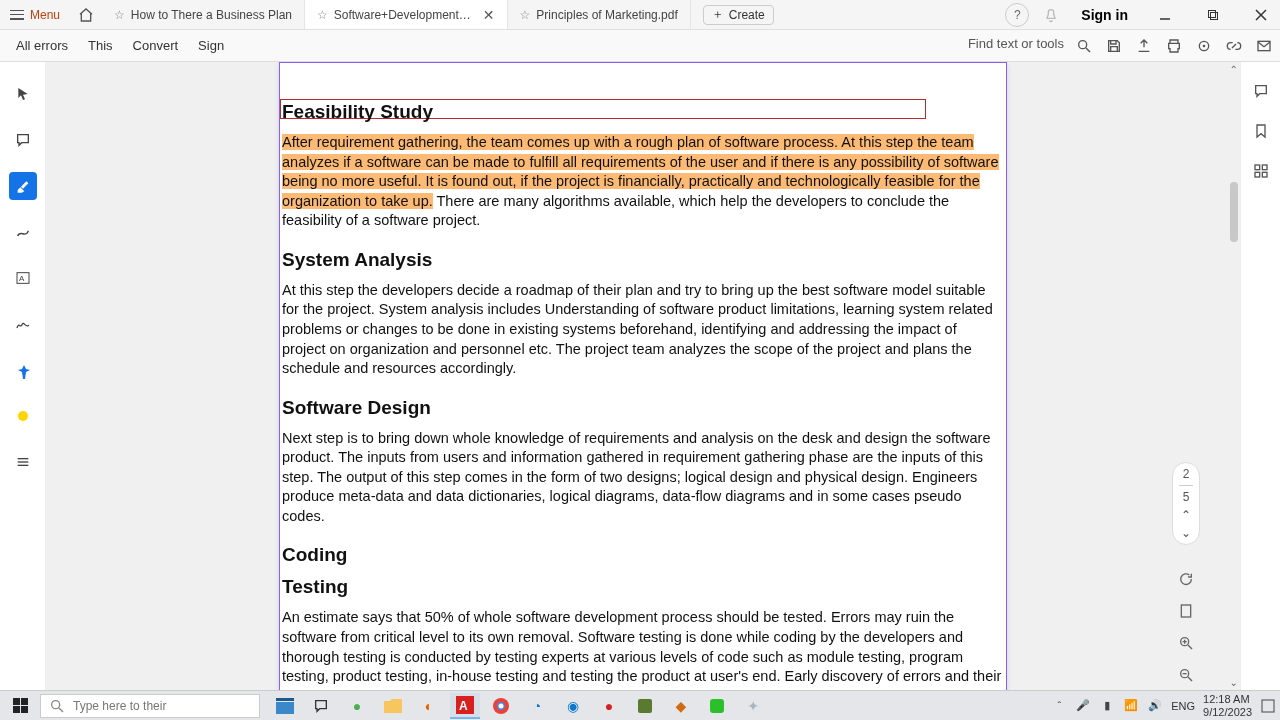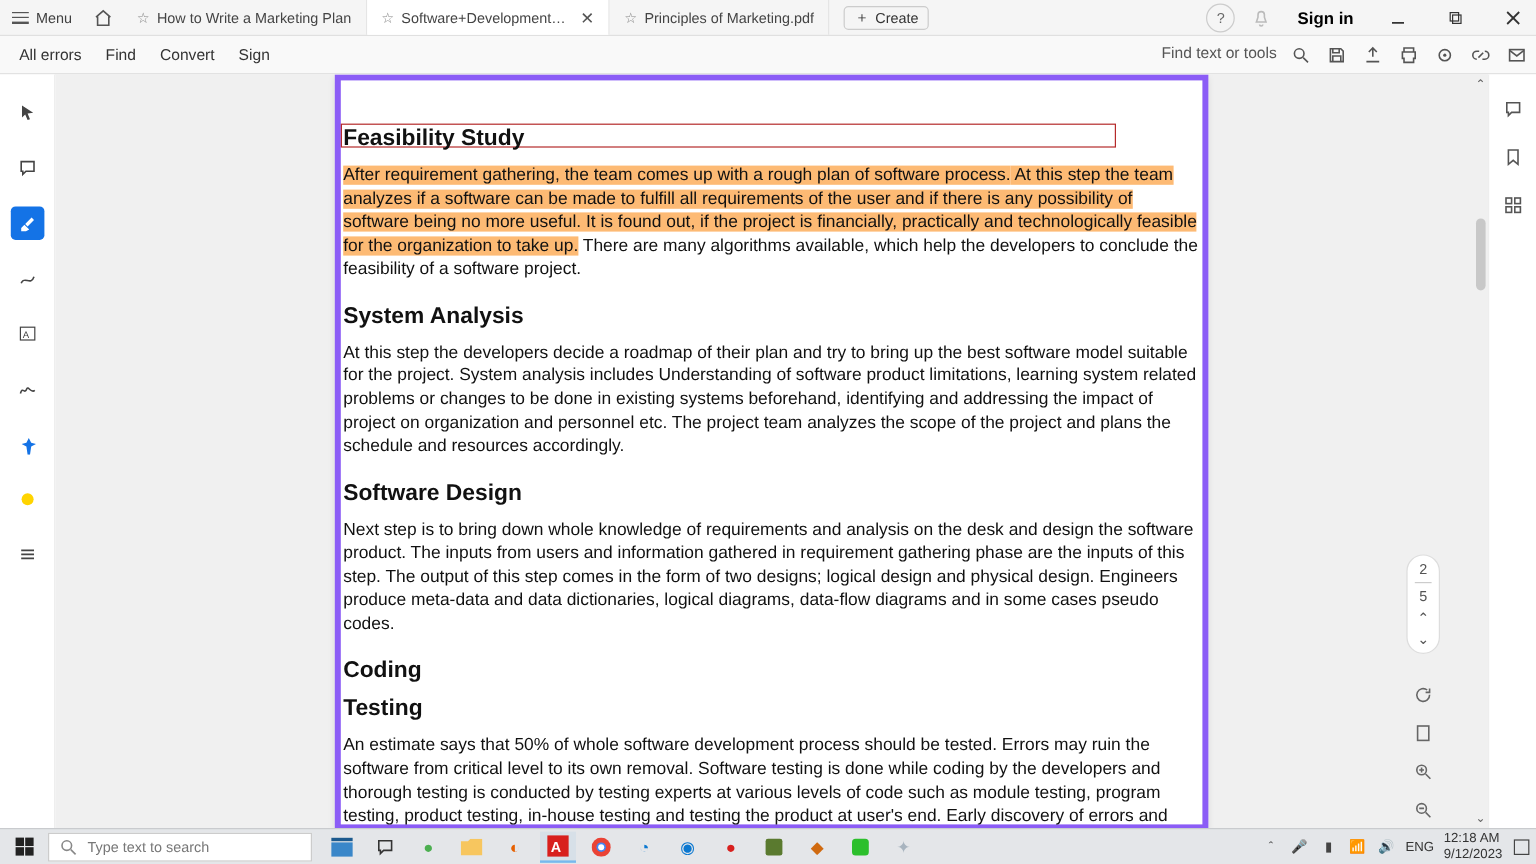--- a/index.html
+++ b/index.html
@@ -3,21 +3,21 @@
 <meta charset="utf-8">
 <style>
   * { box-sizing: border-box; margin: 0; padding: 0; }
   html, body { height: 100%; font-family: "Segoe UI", Arial, sans-serif; background: #fff; overflow: hidden; }
 
   
   .titlebar { height: 30px; background: #f5f5f5; display: flex; align-items: center; border-bottom: 1px solid #e0e0e0; }
   .menu-btn { display: flex; align-items: center; gap: 6px; padding: 0 10px; height: 100%; cursor: pointer; }
   .hamburger { width: 14px; height: 10px; display: flex; flex-direction: column; justify-content: space-between; }
   .hamburger span { height: 1.5px; background: #555; }
-  .menu-text { font-size: 12px; color: #404040; }
+  .menu-text { font-size: 12px; color: #c2410c; }
   .home-btn { width: 32px; height: 100%; display: flex; align-items: center; justify-content: center; cursor: pointer; }
 
   .tab { display: flex; align-items: center; gap: 6px; height: 100%; padding: 0 12px; font-size: 12px; color: #444; border-right: 1px solid #e5e5e5; position: relative; cursor: pointer; }
   .tab .star { color: #888; font-size: 12px; }
   .tab.active { background: #fff; }
   .tab .tab-close { font-size: 14px; color: #555; margin-left: 6px; }
   .create-btn { display: flex; align-items: center; gap: 5px; border: 1px solid #ccc; border-radius: 4px; height: 20px; padding: 0 8px; font-size: 12px; color: #333; margin-left: 12px; cursor: pointer; }
 
   .titlebar-right { margin-left: auto; display: flex; align-items: center; height: 100%; gap: 10px; }
   .win-ctrl { width: 38px; height: 100%; display: flex; align-items: center; justify-content: center; color: #444; cursor: pointer; }
@@ -37,21 +37,21 @@
   .lr-item.active { background: #1473e6; color: #fff; }
   .lr-dot-blue { width: 10px; height: 10px; background: #1473e6; border-radius: 50%; }
   .lr-dot-yellow { width: 10px; height: 10px; background: #ffd400; border-radius: 50%; }
 
   .right-rail { width: 40px; background: #fff; border-left: 1px solid #eee; display: flex; flex-direction: column; align-items: center; padding-top: 18px; gap: 18px; }
   .rr-item { width: 22px; height: 22px; display: flex; align-items: center; justify-content: center; color: #555; cursor: pointer; }
   .rr-spacer { flex: 1; }
 
   .page-canvas { flex: 1; background: #f0f0f0; position: relative; display: flex; justify-content: center; overflow: hidden; }
   .page-wrap { width: 730px; margin-top: 0; display: flex; justify-content: center; }
-  .page { width: 728px; background: #fff; border: 5px solid #8b5cf6; box-shadow: 0 2px 6px rgba(0,0,0,0.1); position: relative; padding-bottom: 40px; }
+  .page { width: 728px; background: #fff; border: 1px solid #8b5cf6; box-shadow: 0 2px 6px rgba(0,0,0,0.1); position: relative; padding-bottom: 40px; }
 
   
   .canvas-scroll-up, .canvas-scroll-down { position: absolute; right: 2px; font-size: 10px; color: #666; cursor: pointer; }
   .canvas-scroll-up { top: 2px; }
   .canvas-scroll-down { bottom: 2px; }
   .canvas-scrollbar { position: absolute; right: 2px; top: 120px; width: 8px; height: 60px; background: #c8c8c8; border-radius: 4px; }
 
   .page .content { position: absolute; left:0; right:0; top:38px; padding: 0 2px 0 2px; }
   .sec-title { font-family: Arial, sans-serif; font-weight: 700; font-size: 19px; color: #111; margin-bottom: 10px; }
   .sec-body { font-family: Arial, sans-serif; font-size: 14.5px; color: #111; line-height: 1.35; margin-bottom: 18px; }
@@ -95,21 +95,21 @@
     <span class="menu-text">Menu</span>
   </div>
   <div class="home-btn">
     <svg class="svgicon" viewBox="0 0 24 24">
         <path fill="none" stroke="#555" stroke-width="2" d="M3 11 L12 3 L21 11 M5 10 V21 H19 V10"></path>
       </svg>
   </div>
 
   <div class="tab">
     <span class="star">☆</span>
-    <span>How to Write a Marketing Plan</span>
+    <span>How to There a Business Plan</span>
   </div>
   <div class="tab active">
     <span class="star">☆</span>
     <span>Software+Development…</span>
     <span class="tab-close">✕</span>
   </div>
   <div class="tab">
     <span class="star">☆</span>
     <span>Principles of Marketing.pdf</span>
   </div>
@@ -142,21 +142,21 @@
       <svg width="12" height="12" viewBox="0 0 12 12">
           <line x1="1" y1="1" x2="11" y2="11" stroke="#333" stroke-width="1.5"></line>
           <line x1="11" y1="1" x2="1" y2="11" stroke="#333" stroke-width="1.5"></line>
         </svg>
     </div>
   </div>
 </div>
 
 <div class="menubar">
   <div class="mitem">All errors</div>
-  <div class="mitem">Find</div>
+  <div class="mitem">This</div>
   <div class="mitem">Convert</div>
   <div class="mitem">Sign</div>
 
   <div class="menubar-right">
     <span class="find-text">Find text or tools</span>
     <div class="mb-icon">
       <svg class="svgicon" viewBox="0 0 24 24">
           <circle cx="10" cy="10" r="6" fill="none" stroke="#555" stroke-width="2"></circle>
           <line x1="15" y1="15" x2="21" y2="21" stroke="#555" stroke-width="2"></line>
         </svg>
@@ -345,21 +345,21 @@
         <span></span>
         <span></span>
         <span></span>
       </div>
   </div>
   <div class="search-box">
     <svg class="svgicon" viewBox="0 0 24 24">
         <circle cx="10" cy="10" r="6" fill="none" stroke="#888" stroke-width="2"></circle>
         <line x1="15" y1="15" x2="21" y2="21" stroke="#888" stroke-width="2"></line>
       </svg>
-    <span>Type text to search</span>
+    <span>Type here to their</span>
   </div>
   <div class="tb-apps">
     <div class="tb-app">
         <svg width="18" height="16" viewBox="0 0 18 16">
           <rect width="18" height="12" y="4" fill="#3a87c9"></rect>
           <rect width="18" height="3" fill="#1c5a8e"></rect>
         </svg>
       </div>
     <div class="tb-app">
         <svg class="svgicon" viewBox="0 0 24 24">

